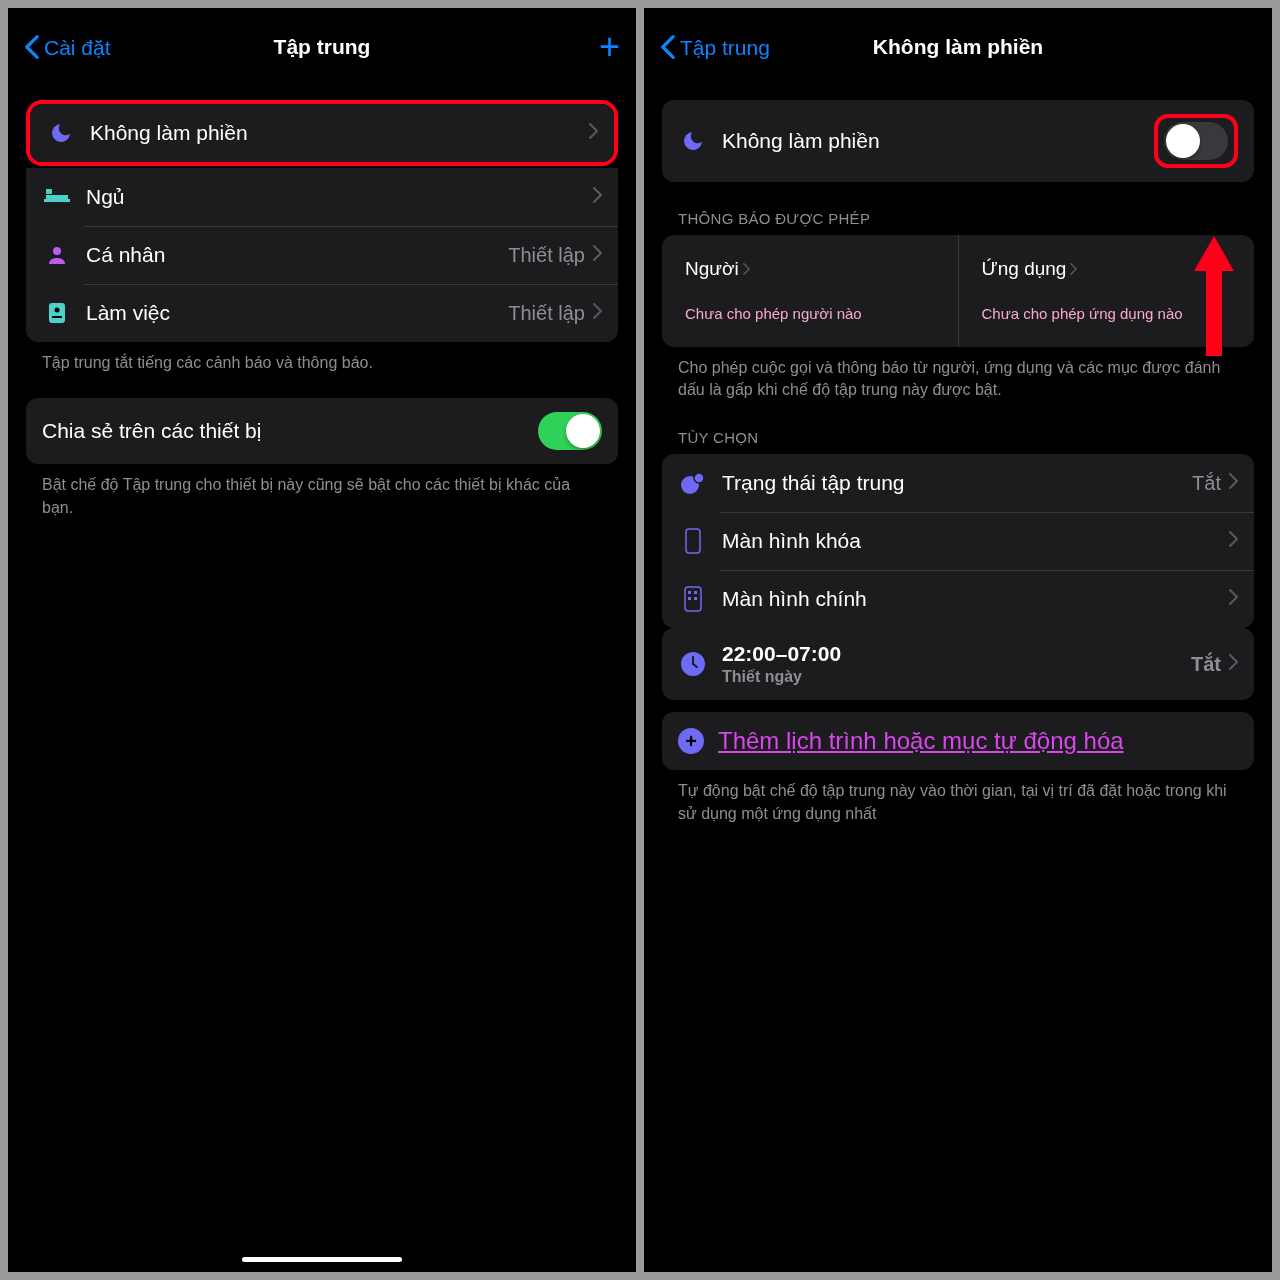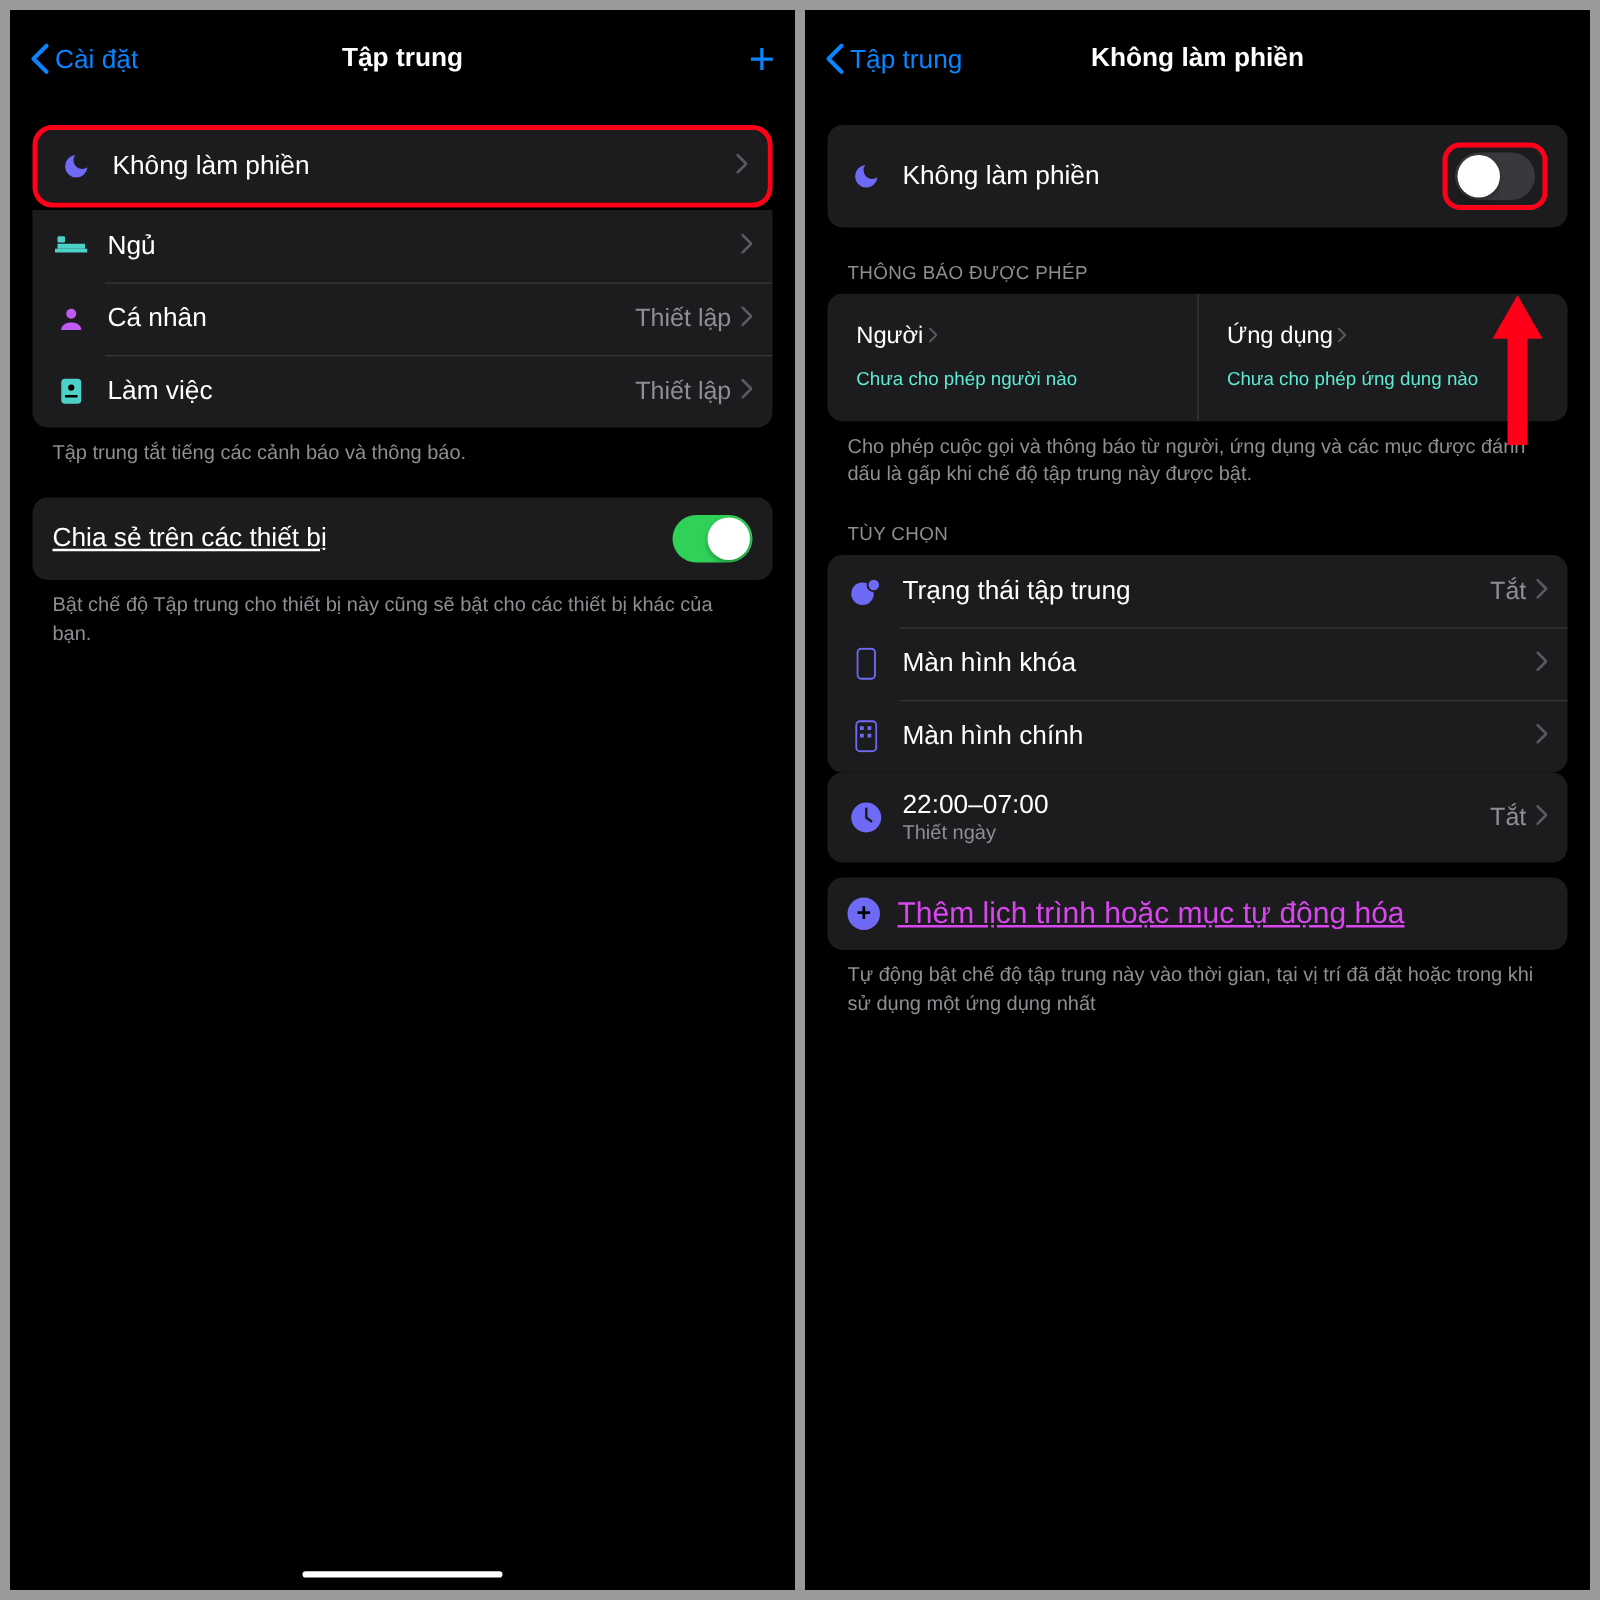--- a/index.html
+++ b/index.html
@@ -26,21 +26,21 @@
 .toggle.on { background: #30d158; }
 .toggle.off { background: #39393d; }
 .toggle-knob { width: 34px; height: 34px; background: #fff; border-radius: 50%; position: absolute; top: 2px; box-shadow: 0 2px 4px rgba(0,0,0,0.3); }
 .toggle.on .toggle-knob { right: 2px; }
 .toggle.off .toggle-knob { left: 2px; }
 .highlight-red { border: 4px solid #ff0018; border-radius: 14px; }
 .twocol { display: flex; }
 .twocol .col { flex: 1; padding: 23px; cursor: pointer; }
 .twocol .col + .col { border-left: 0.5px solid #38383a; }
 .col-title { color: #fff; font-size: 19px; display: flex; align-items: center; gap: 4px; }
-.col-sub { color: #5eead4; font-size: 15px; margin-top: 14px; line-height: 1.3; }
+.col-sub { color: #f9a8d4; font-size: 15px; margin-top: 24px; line-height: 1.3; }
 .small-chevron svg { width: 7px; height: 12px; }
 .row-multi { display: flex; flex-direction: column; justify-content: center; flex: 1; }
 .row-multi-title { color: #fff; font-size: 21px; }
 .row-multi-sub { color: #8e8e93; font-size: 16px; margin-top: 2px; }
 .add-row { color: #d946ef; font-size: 24px; text-decoration: underline; }
 .plus-circ { width: 26px; height: 26px; border-radius: 50%; background: #6e6af6; display: flex; align-items: center; justify-content: center; color: #000; font-size: 20px; font-weight: 600; margin-right: 14px; flex-shrink: 0; }
 .home-indicator { position: absolute; bottom: 10px; left: 50%; transform: translateX(-50%); width: 160px; height: 5px; background: #fff; border-radius: 3px; }
 .arrow-annotation { position: absolute; right: 28px; top: 218px; pointer-events: none; }
 </style>
 </head>
@@ -111,21 +111,21 @@
         <div class="row-label">Làm việc</div>
         <div class="row-value">Thiết lập</div>
         <div class="chevron"><svg viewBox="0 0 9 16">
               <path d="M1 1l7 7-7 7" stroke="#5a5a5e" stroke-width="2" fill="none" stroke-linecap="round" stroke-linejoin="round"></path>
             </svg></div>
       </div>
     </div>
     <div class="footer-text">Tập trung tắt tiếng các cảnh báo và thông báo.</div>
     <div class="group">
       <div class="row">
-        <div class="row-label" style="margin-left:0;text-decoration:underline;">Chia sẻ trên các thiết bị</div>
+        <div class="row-label" style="margin-left:0;">Chia sẻ trên các thiết bị</div>
         <div class="toggle on">
             <div class="toggle-knob"></div>
           </div>
       </div>
     </div>
     <div class="footer-text">Bật chế độ Tập trung cho thiết bị này cũng sẽ bật cho các thiết bị khác của bạn.</div>
   </div>
   <div class="home-indicator"></div>
 </div>
 
@@ -220,21 +220,21 @@
             </svg>
         </div>
         <div class="row-label">Màn hình chính</div>
         <div class="chevron"><svg viewBox="0 0 9 16">
               <path d="M1 1l7 7-7 7" stroke="#5a5a5e" stroke-width="2" fill="none" stroke-linecap="round" stroke-linejoin="round"></path>
             </svg></div>
       </div>
     </div>
 
     <div class="group" style="margin-top:0;">
-      <div class="row" style="min-height:72px;">
+      <div class="row" style="min-height:72px;font-weight:bold;">
         <div class="row-icon">
           <svg width="26" height="26" viewBox="0 0 26 26">
               <circle cx="13" cy="13" r="12" fill="#6e6af6"></circle>
               <path d="M13 6v7l4 3" stroke="#1c1c1e" stroke-width="2" stroke-linecap="round" fill="none"></path>
             </svg>
         </div>
         <div class="row-multi">
           <div class="row-multi-title">22:00–07:00</div>
           <div class="row-multi-sub">Thiết ngày</div>
         </div>

